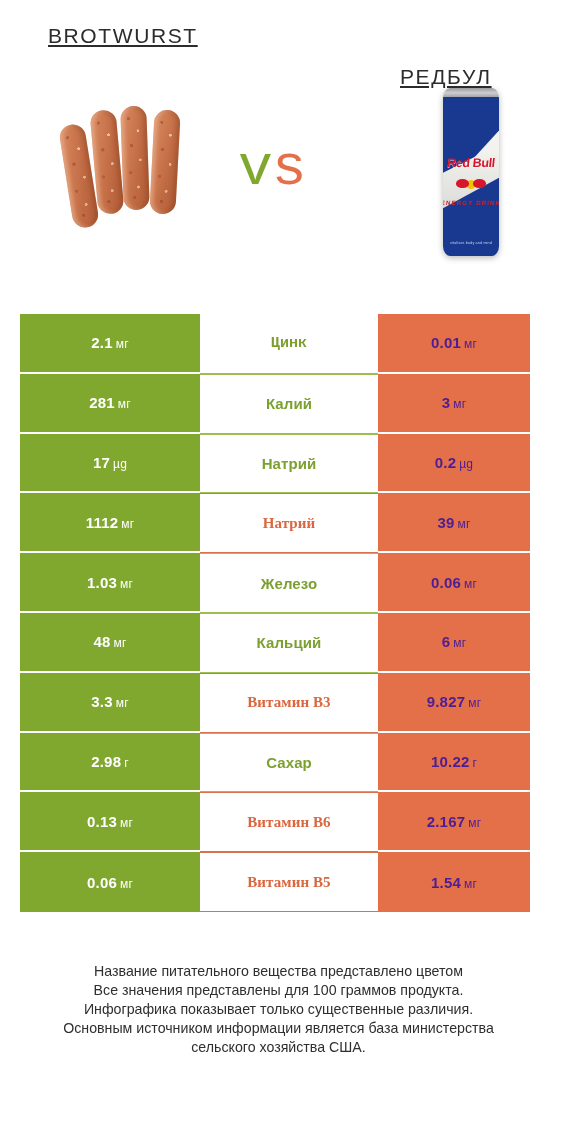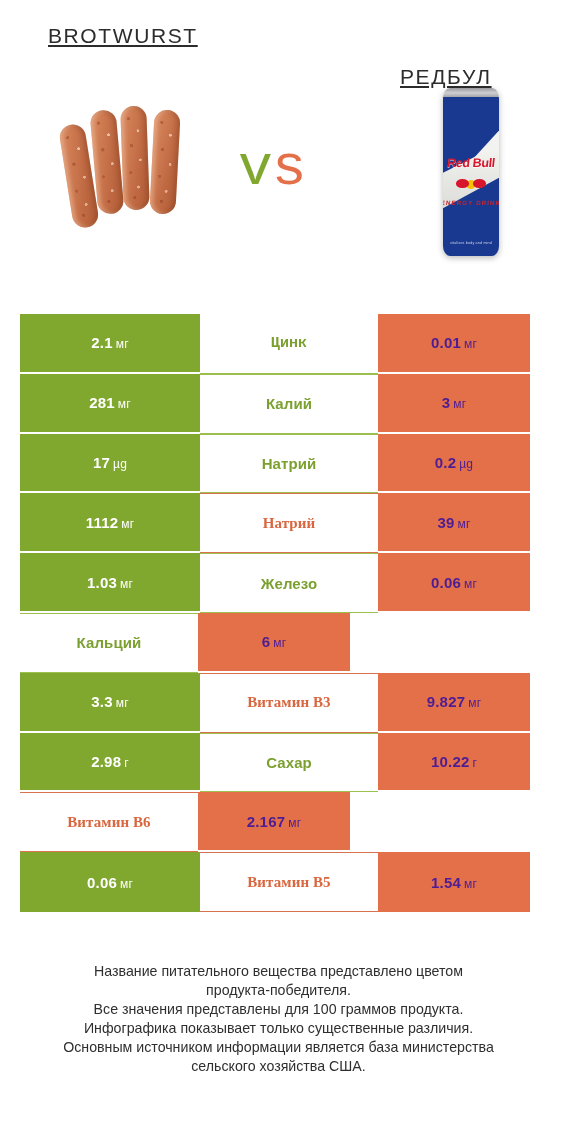--- a/index.html
+++ b/index.html
@@ -267,20 +267,23 @@
         <span class="val">1.03<span class="unit">мг</span></span>
       </div>
       <div class="cell mid">
         <span class="nutrient">Железо</span>
       </div>
       <div class="cell right">
         <span class="val">0.06<span class="unit">мг</span></span>
       </div>
     </div>
     <div class="row win-green">
+      <div class="cell left">
+        <span class="val">48<span class="unit">мг</span></span>
+      </div>
       <div class="cell mid">
         <span class="nutrient">Кальций</span>
       </div>
       <div class="cell right">
         <span class="val">6<span class="unit">мг</span></span>
       </div>
     </div>
     <div class="row win-orange">
       <div class="cell left">
         <span class="val">3.3<span class="unit">мг</span></span>
@@ -297,20 +300,23 @@
         <span class="val">2.98<span class="unit">г</span></span>
       </div>
       <div class="cell mid">
         <span class="nutrient">Сахар</span>
       </div>
       <div class="cell right">
         <span class="val">10.22<span class="unit">г</span></span>
       </div>
     </div>
     <div class="row win-orange">
+      <div class="cell left">
+        <span class="val">0.13<span class="unit">мг</span></span>
+      </div>
       <div class="cell mid">
         <span class="nutrient">Витамин B6</span>
       </div>
       <div class="cell right">
         <span class="val">2.167<span class="unit">мг</span></span>
       </div>
     </div>
     <div class="row win-orange">
       <div class="cell left">
         <span class="val">0.06<span class="unit">мг</span></span>
@@ -319,18 +325,17 @@
         <span class="nutrient">Витамин B5</span>
       </div>
       <div class="cell right">
         <span class="val">1.54<span class="unit">мг</span></span>
       </div>
     </div>
   </div>
 
 <div class="footer">
   <div>Название питательного вещества представлено цветом</div>
-  <div>продукта-победителя.</div>
   <div>Все значения представлены для 100 граммов продукта.</div>
   <div>Инфографика показывает только существенные различия.</div>
   <div>Основным источником информации является база министерства</div>
   <div>сельского хозяйства США.</div>
 </div>
 
 </body></html>

